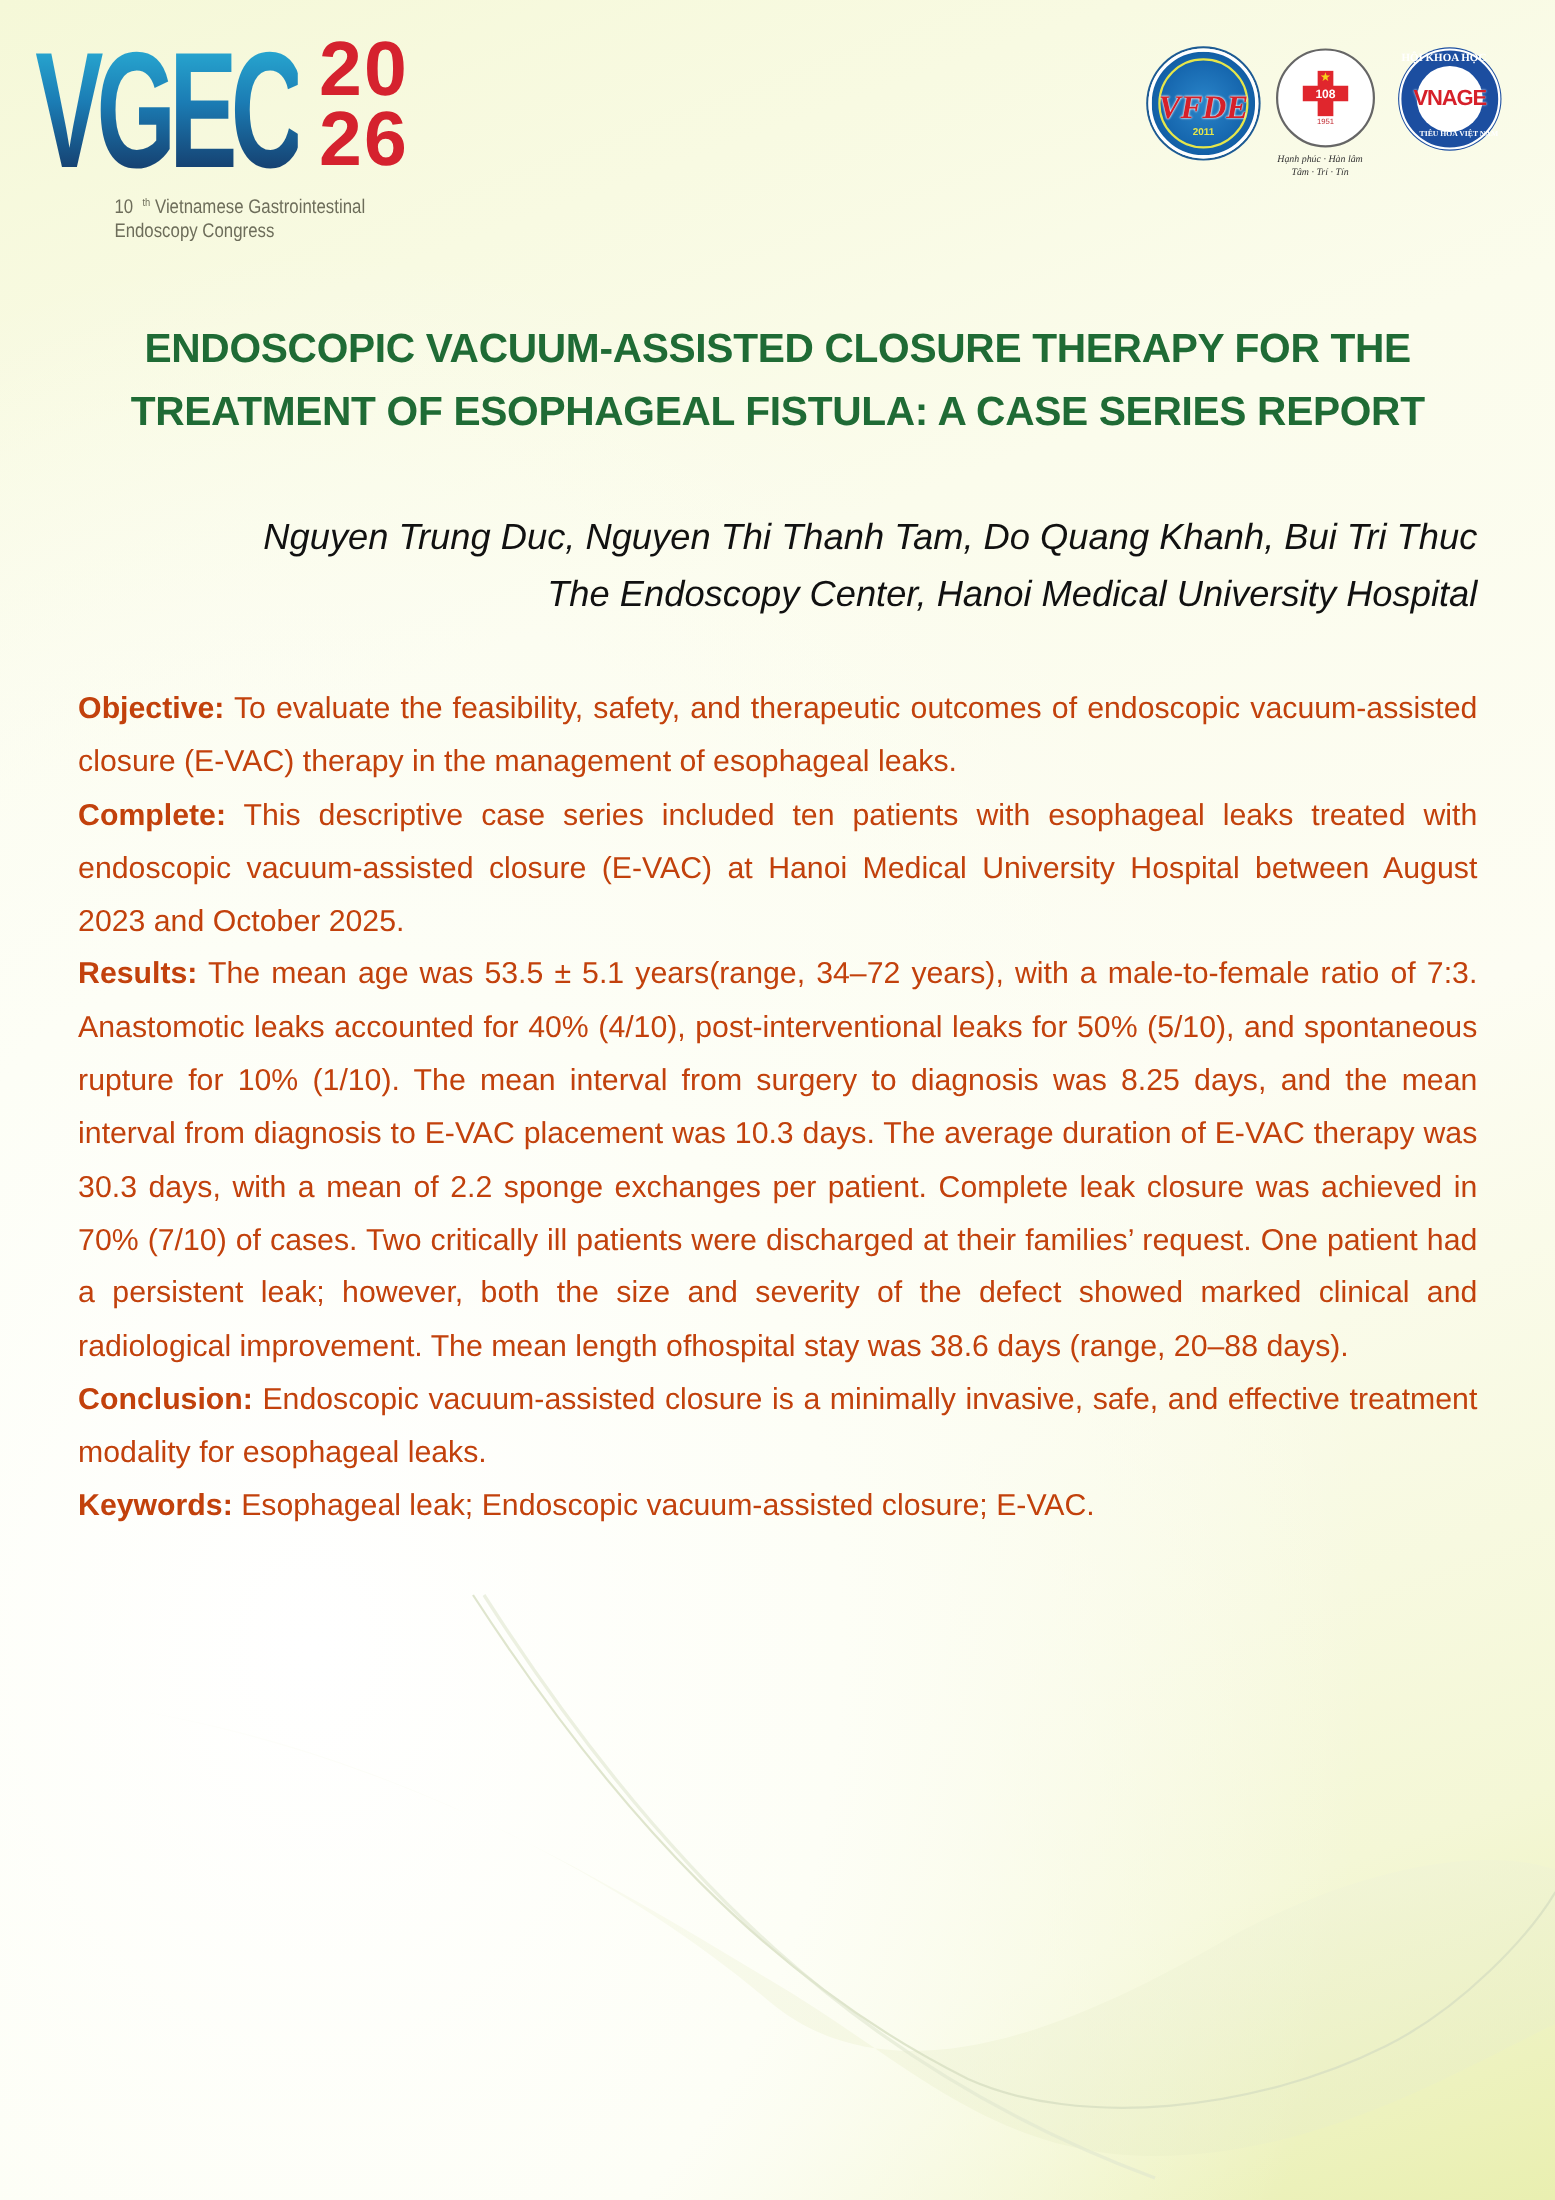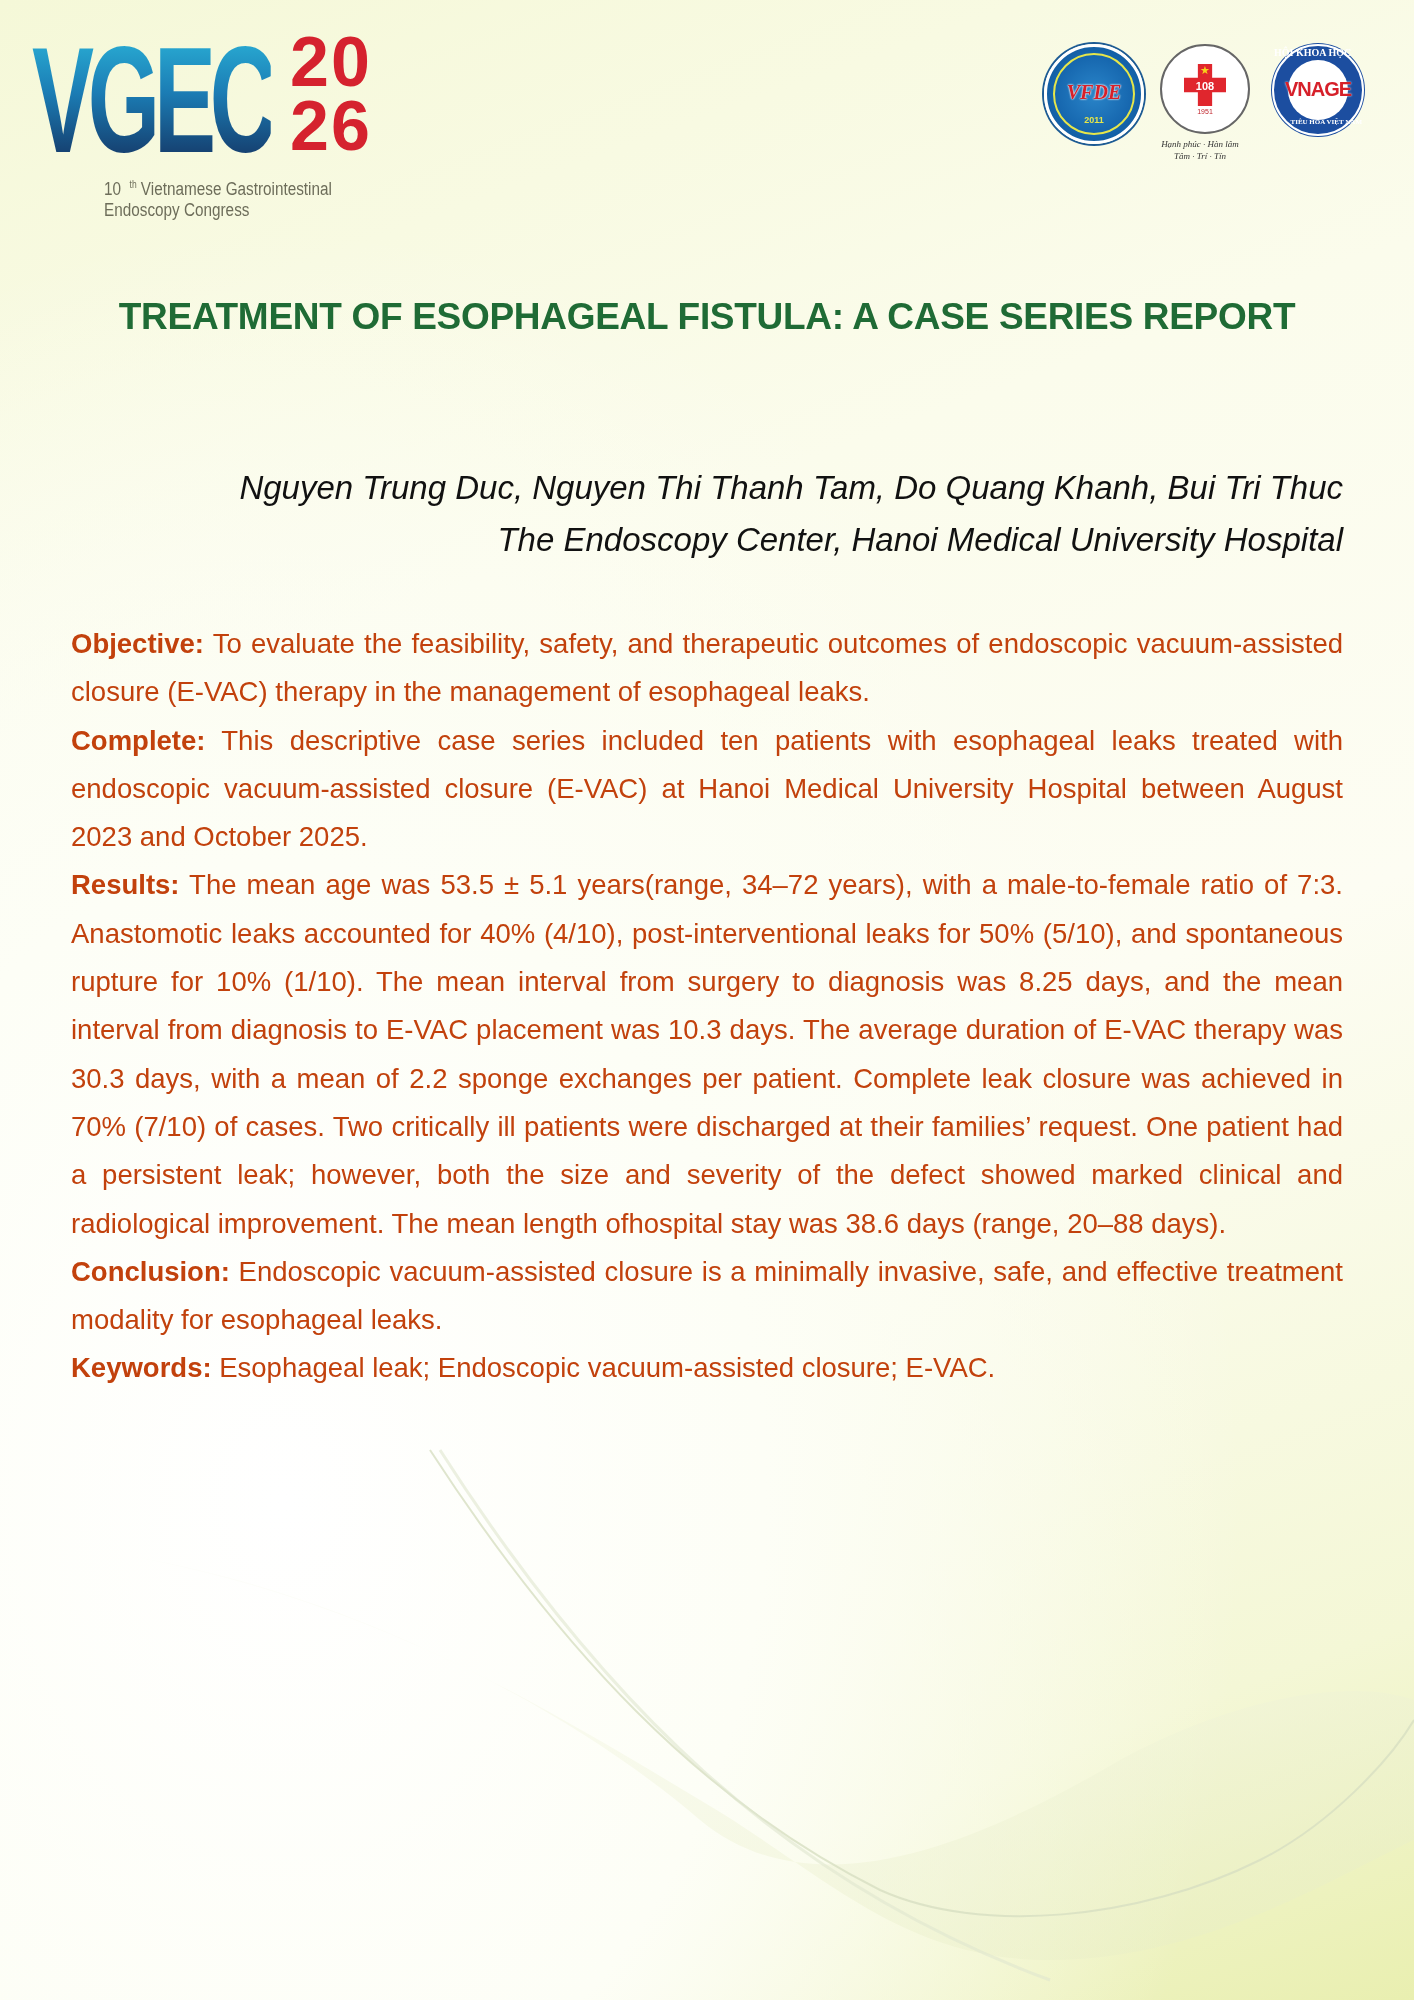--- a/index.html
+++ b/index.html
@@ -29,21 +29,21 @@
     .vgec-sub {
       position: absolute; left: 72px; top: 144px;
       color: #6d6d5a; font-size: 18px; line-height: 21px;
       transform: scaleX(0.85); transform-origin: left top; white-space: nowrap;
     }
     .vgec-sub sup { font-size: 10px; padding-left: 10px; }
     .partner-logos { position: absolute; left: 1040px; top: 40px; width: 330px; height: 130px; }
     .plogo { position: absolute; top: 4px; width: 94px; height: 94px; border-radius: 50%; }
     .plogo-vfde { left: 4px; background: radial-gradient(circle, #2a85c9 0%, #1565ad 60%, #0e4f8f 100%); border: 3px solid #fff; box-shadow: 0 0 0 2px #1d5b94; }
     .plogo-vfde .ring { position:absolute; inset:6px; border-radius:50%; border: 2px solid #e6e64a; }
-    .plogo-vfde .txt { position:absolute; left:0; right:0; top:34px; text-align:center; color:#d6202a; font-family:"Liberation Serif", serif; font-style: italic; font-weight:bold; font-size:20px; text-shadow: 0 0 2px #fff, 0 0 2px #fff; }
+    .plogo-vfde .txt { position:absolute; left:0; right:0; top:34px; text-align:center; color:#d6202a; font-family:"Liberation Serif", serif; font-style: italic; font-weight:bold; font-size:30px; text-shadow: 0 0 2px #fff, 0 0 2px #fff; }
     .plogo-vfde .yr { position:absolute; left:0; right:0; top:68px; text-align:center; color:#e6e64a; font-size:9px; font-weight:bold; }
     .plogo-108 { left: 120px; width: 86px; height: 86px; background:#fff; border: 2px solid #666; }
     .plogo-108 .cross { position:absolute; left:22px; top:18px; width:42px; height:42px; background:#e0262d; clip-path: polygon(33% 0,67% 0,67% 33%,100% 33%,100% 67%,67% 67%,67% 100%,33% 100%,33% 67%,0 67%,0 33%,33% 33%); }
     .plogo-108 .num { position:absolute; left:0; right:0; top:34px; text-align:center; color:#fff; font-size:11px; font-weight:bold; }
     .plogo-108 .star { position:absolute; left:0; right:0; top:18px; text-align:center; color:#f7d21a; font-size:11px; }
     .plogo-108 .est { position:absolute; left:0; right:0; top:62px; text-align:center; color:#c0262d; font-size:7px; }
     .motto { position:absolute; left:100px; top:98px; width:120px; text-align:center; font-family:"Liberation Serif", serif; font-style:italic; font-size:9px; line-height:12px; color:#333; }
     .plogo-vnage { left: 232px; width: 88px; height: 88px; background: #1c4ea0; border: 2px solid #fff; box-shadow: 0 0 0 1px #1c4ea0; }
     .plogo-vnage .inner { position:absolute; inset:14px; border-radius:50%; background:#fff; }
     .plogo-vnage .txt { position:absolute; left:-4px; right:-4px; top:32px; text-align:center; color:#d6202a; font-weight:bold; font-size:20px; letter-spacing:-1px; text-shadow: 0 0 2px #fff; }
@@ -114,20 +114,21 @@
     <div class="plogo plogo-vnage">
       <div class="inner"></div>
       <div class="arc-top">HỘI KHOA HỌC</div>
       <div class="txt">VNAGE</div>
       <div class="arc-bot">TIÊU HÓA VIỆT NAM</div>
     </div>
   </div>
 </header>
 
 <h1 class="title">
+  <div>ENDOSCOPIC VACUUM-ASSISTED CLOSURE THERAPY FOR THE</div>
   <div>TREATMENT OF ESOPHAGEAL FISTULA: A CASE SERIES REPORT</div>
 </h1>
 
 <div class="authors">
   <div>Nguyen Trung Duc, Nguyen Thi Thanh Tam, Do Quang Khanh, Bui Tri Thuc</div>
   <div>The Endoscopy Center, Hanoi Medical University Hospital</div>
 </div>
 
 <section class="abstract">
   <p><span class="label">Objective:</span><span> To evaluate the feasibility, safety, and therapeutic outcomes of endoscopic vacuum-assisted closure (E-VAC) therapy in the management of esophageal leaks.</span></p>

